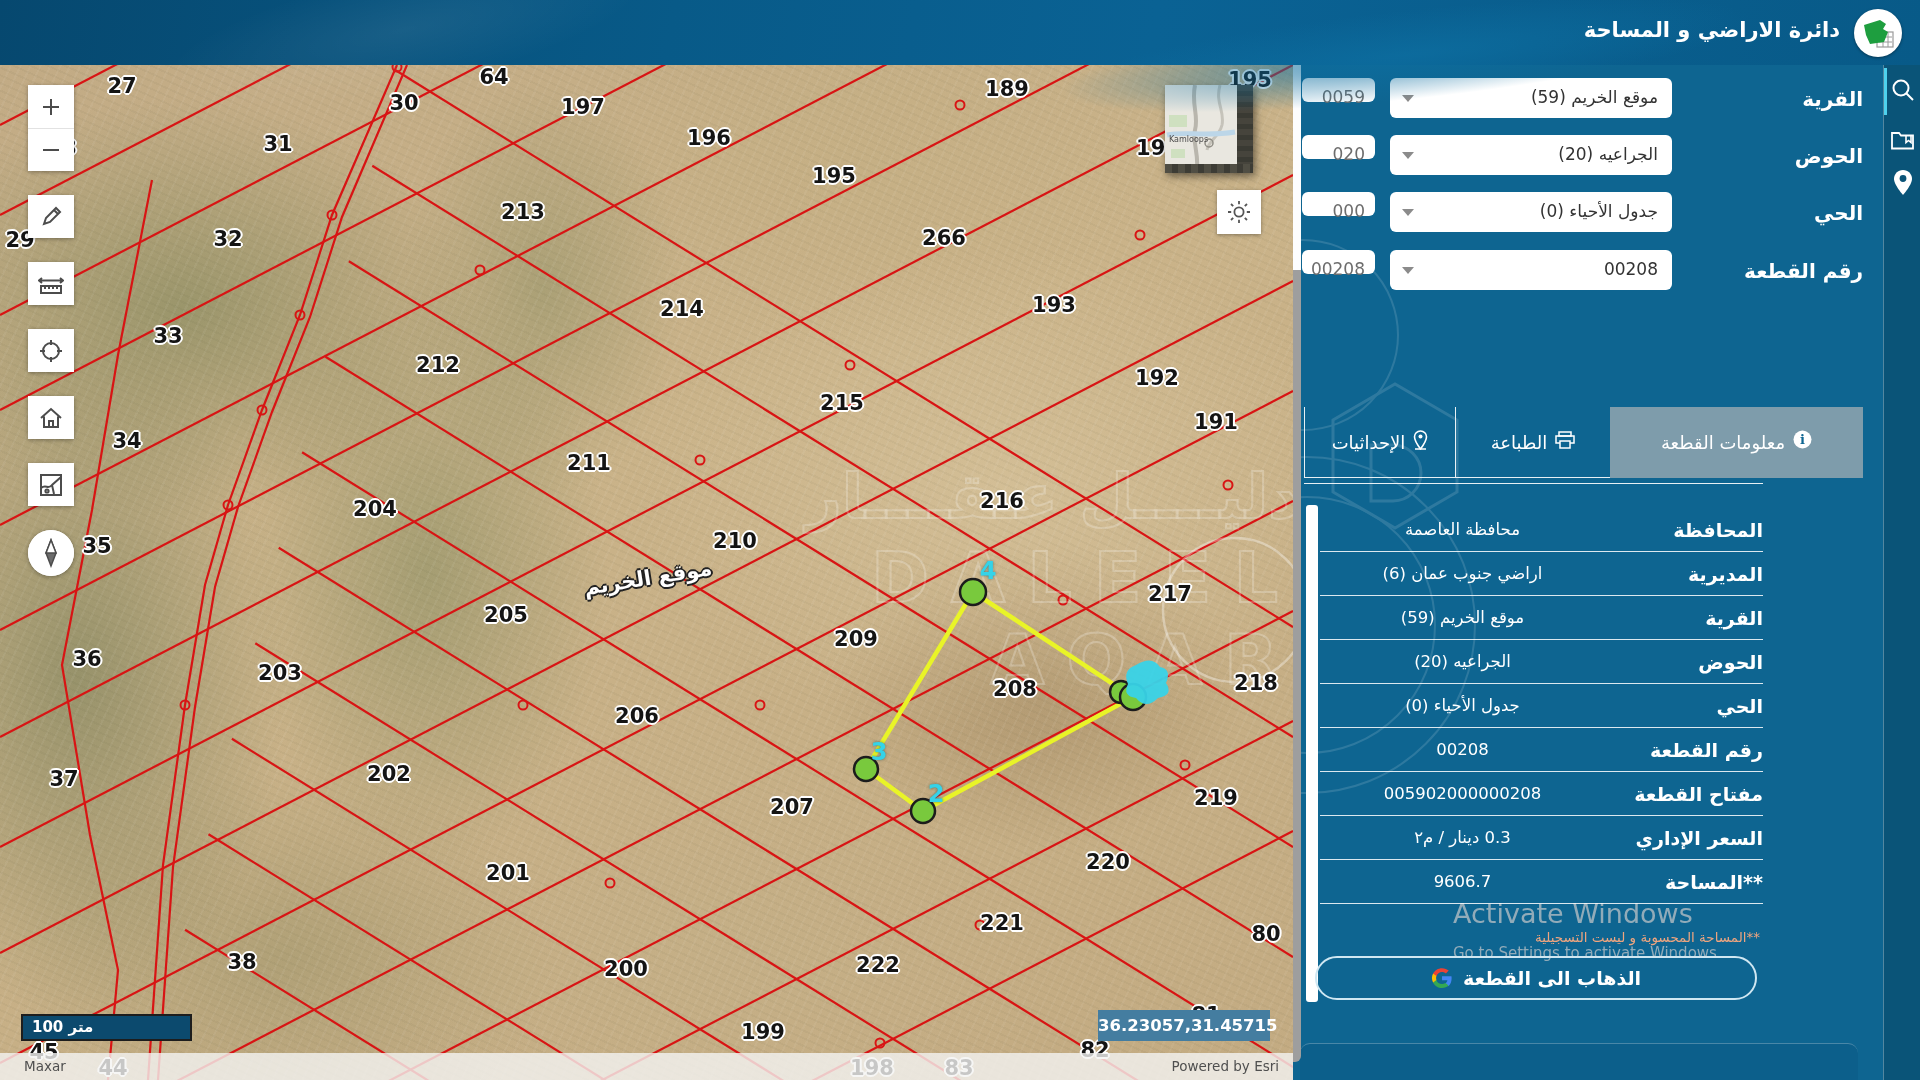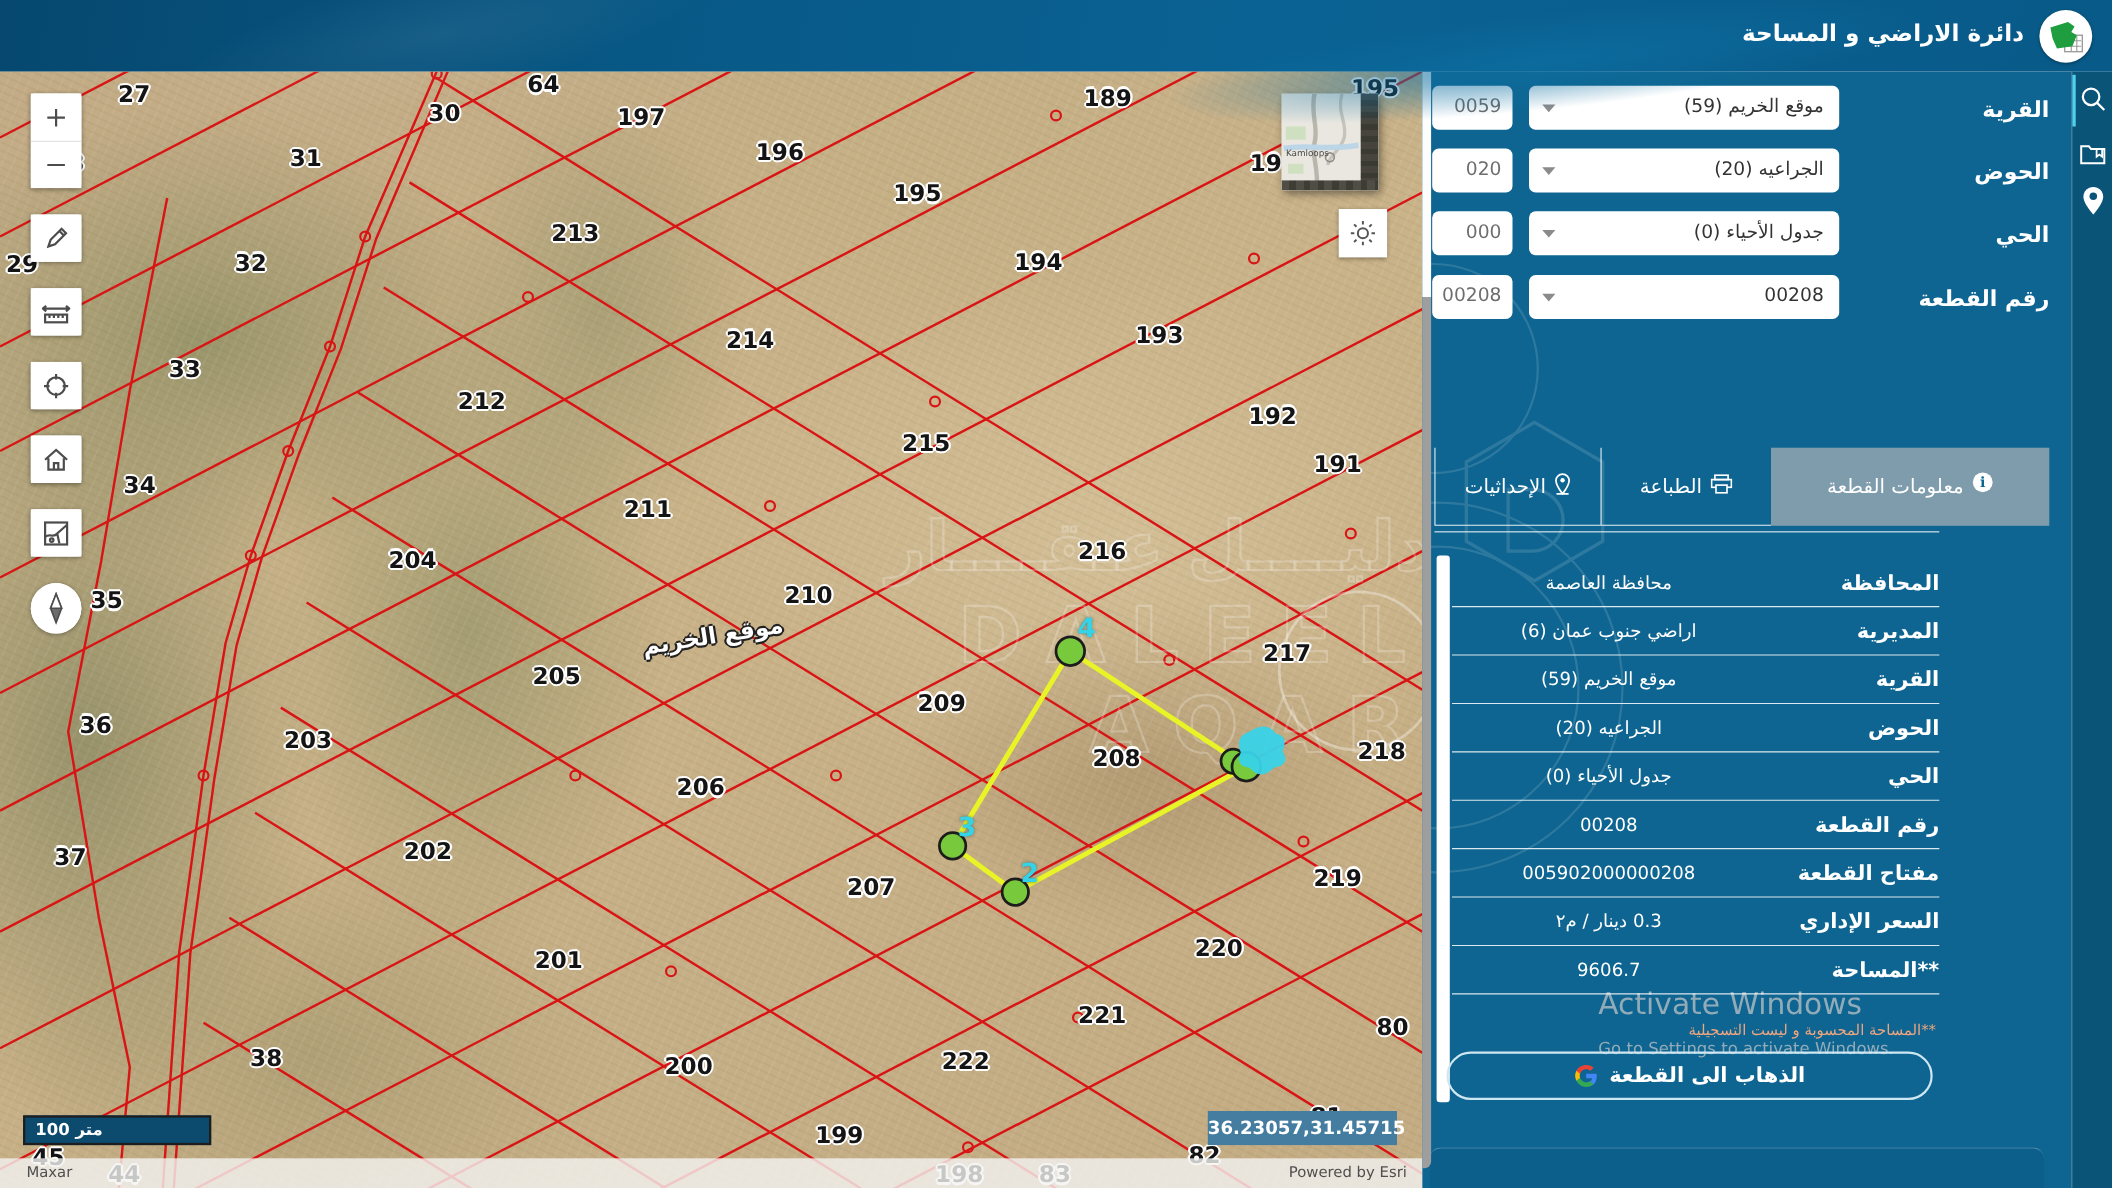--- a/index.html
+++ b/index.html
@@ -82,21 +82,21 @@
 
   
   #sidebar { position:absolute; left:1293px; top:65px; width:627px; height:1015px; background:#0e6591; overflow:hidden; }
   #sb-watermark { position:absolute; left:0; top:0; z-index:0; opacity:.13; }
   #scroll-track { position:absolute; left:-5px; top:0; width:13px; height:205px; background:#fdfdfd; z-index:3; }
   #scroll-thumb { position:absolute; left:-5px; top:205px; width:13px; height:792px; background:#9e9e9e; border-radius:0 0 6px 6px; z-index:3; }
   #accent-bar { position:absolute; left:13px; top:440px; width:12px; height:497px; background:#fff; border-radius:3px; z-index:2; }
 
   
   .form-row { position:absolute; left:0; width:627px; height:40px; z-index:2; }
-  .num-box { position:absolute; left:9px; top:0; width:73px; height:40px; background:#fff; border-radius:6px;
+  .num-box { position:absolute; left:9px; top:0; width:73px; height:24px; background:#fff; border-radius:6px;
     font-size:17px; color:#6d6d6d; text-align:right; padding:9px 10px 0 0; direction:ltr; }
   .dd-box { position:absolute; left:97px; top:0; width:282px; height:40px; background:#fff; border-radius:6px; cursor:pointer;
     font-size:17px; color:#333; direction:rtl; padding:9px 14px 0 0; }
   .dd-box .arrow { position:absolute; left:12px; top:17px; width:0; height:0; border-left:6px solid transparent;
     border-right:6px solid transparent; border-top:7px solid #8b8b8b; }
   .form-label { position:absolute; right:57px; top:8px; width:180px; text-align:right; color:#fff; font-weight:bold;
     font-size:20px; direction:rtl; line-height:26px; }
 
   
   #tabs { position:absolute; left:11px; top:342px; width:570px; height:71px; display:flex; direction:ltr; z-index:2; }
@@ -211,21 +211,21 @@
       <span class="plabel" style="left: 1007px; top: 24px;">189</span>
       <span class="plabel" style="left: 1250px; top: 15px;">195</span>
       <span class="plabel" style="left: 278px; top: 79px;">31</span>
       <span class="plabel" style="left: 709px; top: 73px;">196</span>
       <span class="plabel" style="left: 1158px; top: 83px;">190</span>
       <span class="plabel" style="left: 62px; top: 83px;">28</span>
       <span class="plabel" style="left: 523px; top: 147px;">213</span>
       <span class="plabel" style="left: 834px; top: 111px;">195</span>
       <span class="plabel" style="left: 20px; top: 175px;">29</span>
       <span class="plabel" style="left: 228px; top: 174px;">32</span>
-      <span class="plabel" style="left: 944px; top: 173px;">194</span>
+      <span class="plabel" style="left: 944px; top: 173px;">266</span>
       <span class="plabel" style="left: 682px; top: 244px;">214</span>
       <span class="plabel" style="left: 1054px; top: 240px;">193</span>
       <span class="plabel" style="left: 168px; top: 271px;">33</span>
       <span class="plabel" style="left: 438px; top: 300px;">212</span>
       <span class="plabel" style="left: 842px; top: 338px;">215</span>
       <span class="plabel" style="left: 1157px; top: 313px;">192</span>
       <span class="plabel" style="left: 127px; top: 376px;">34</span>
       <span class="plabel" style="left: 589px; top: 398px;">211</span>
       <span class="plabel" style="left: 1216px; top: 357px;">191</span>
       <span class="plabel" style="left: 375px; top: 444px;">204</span>

